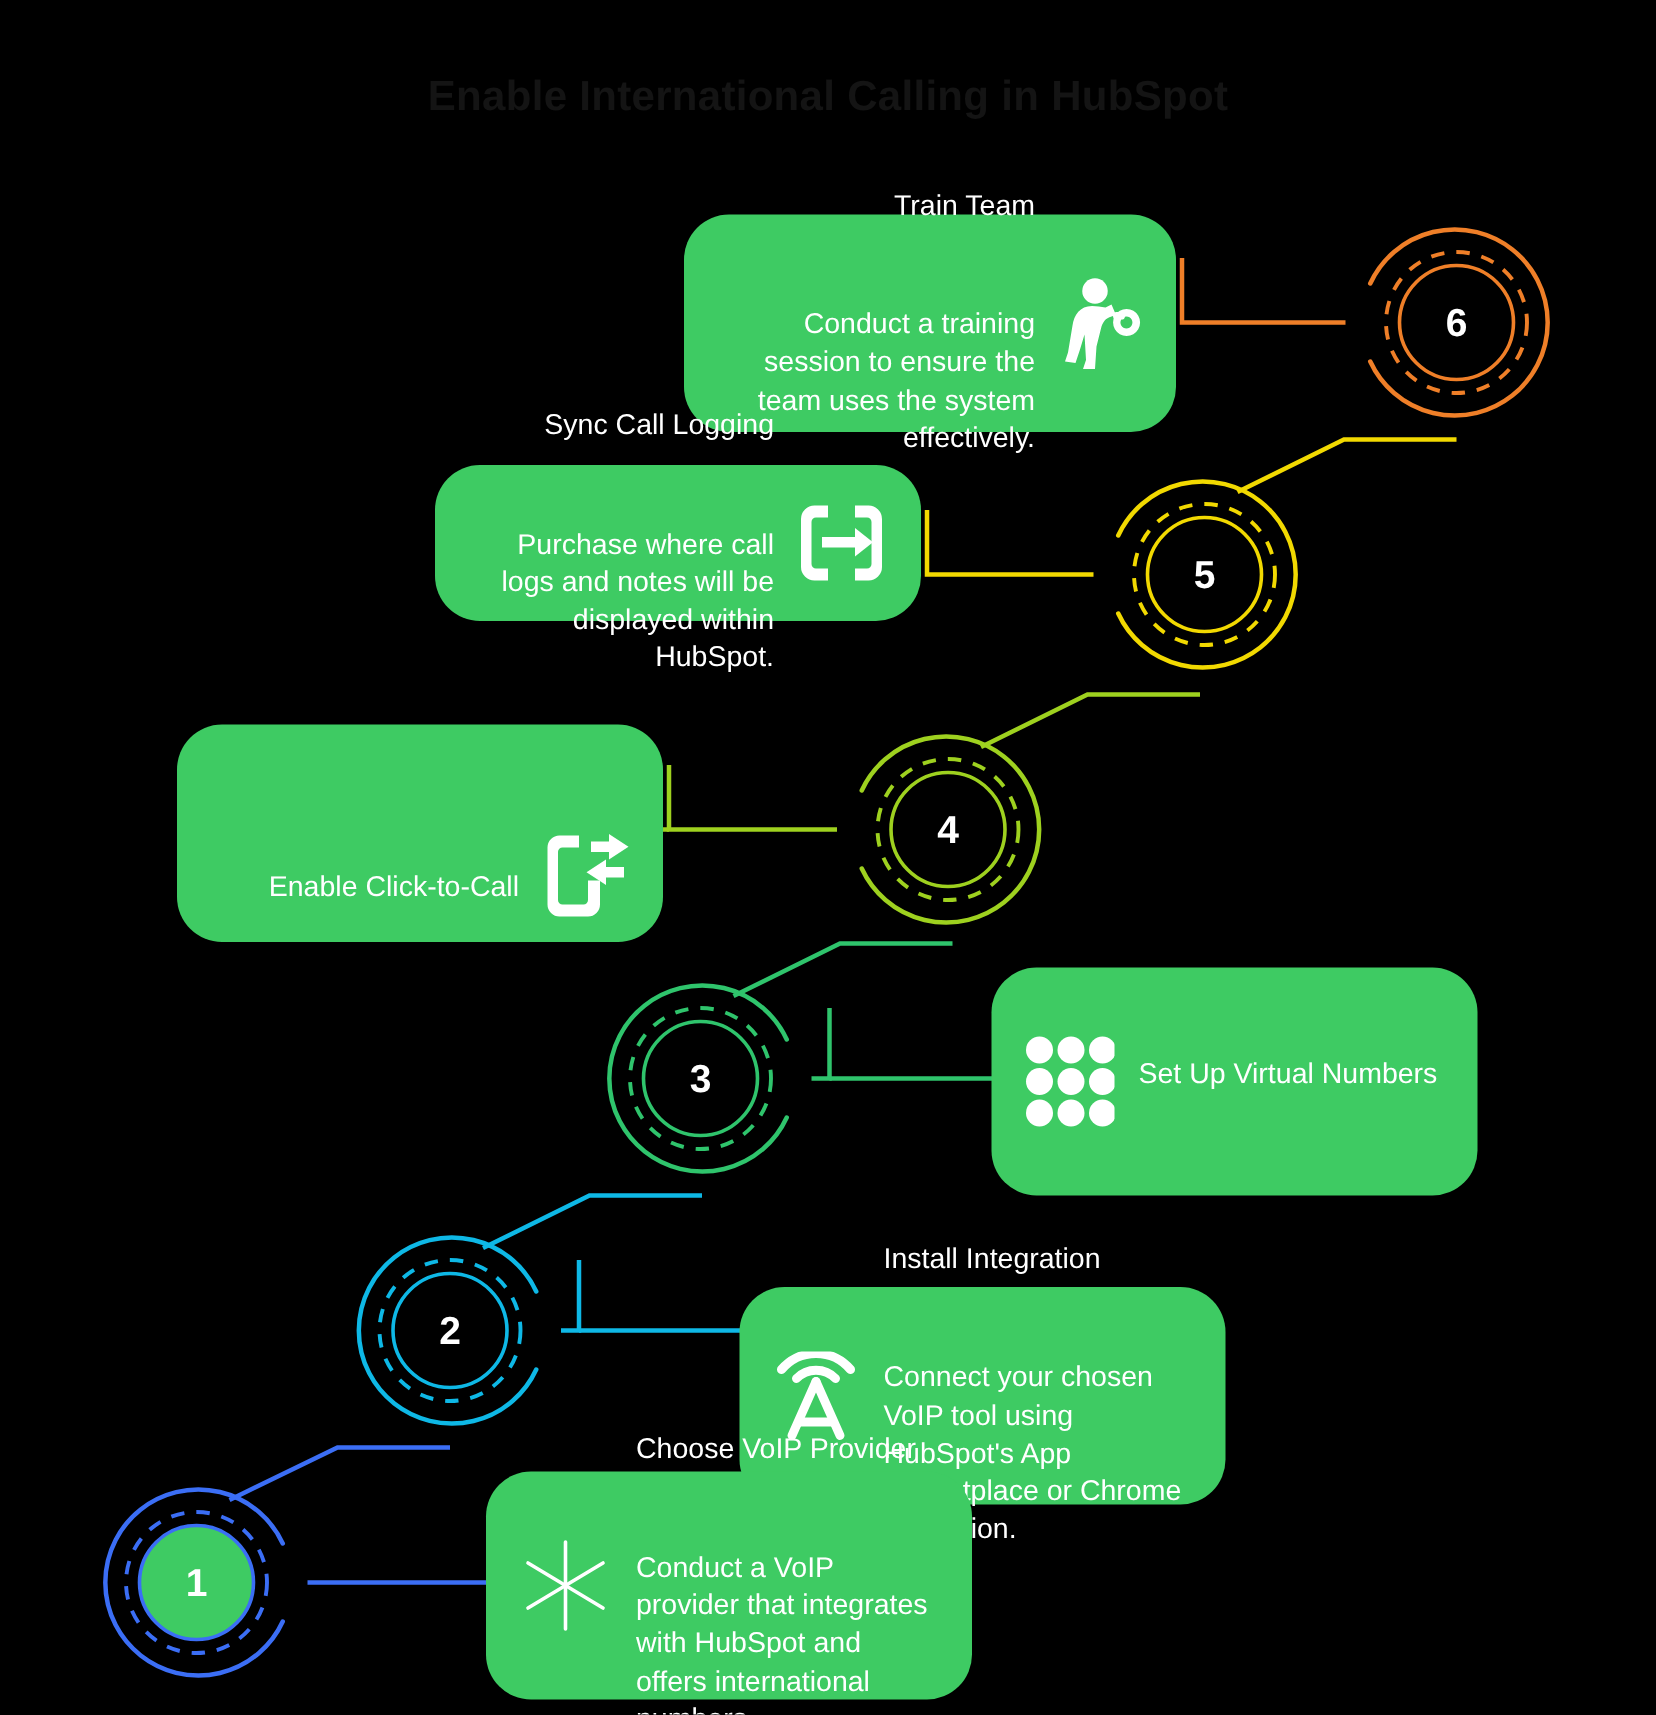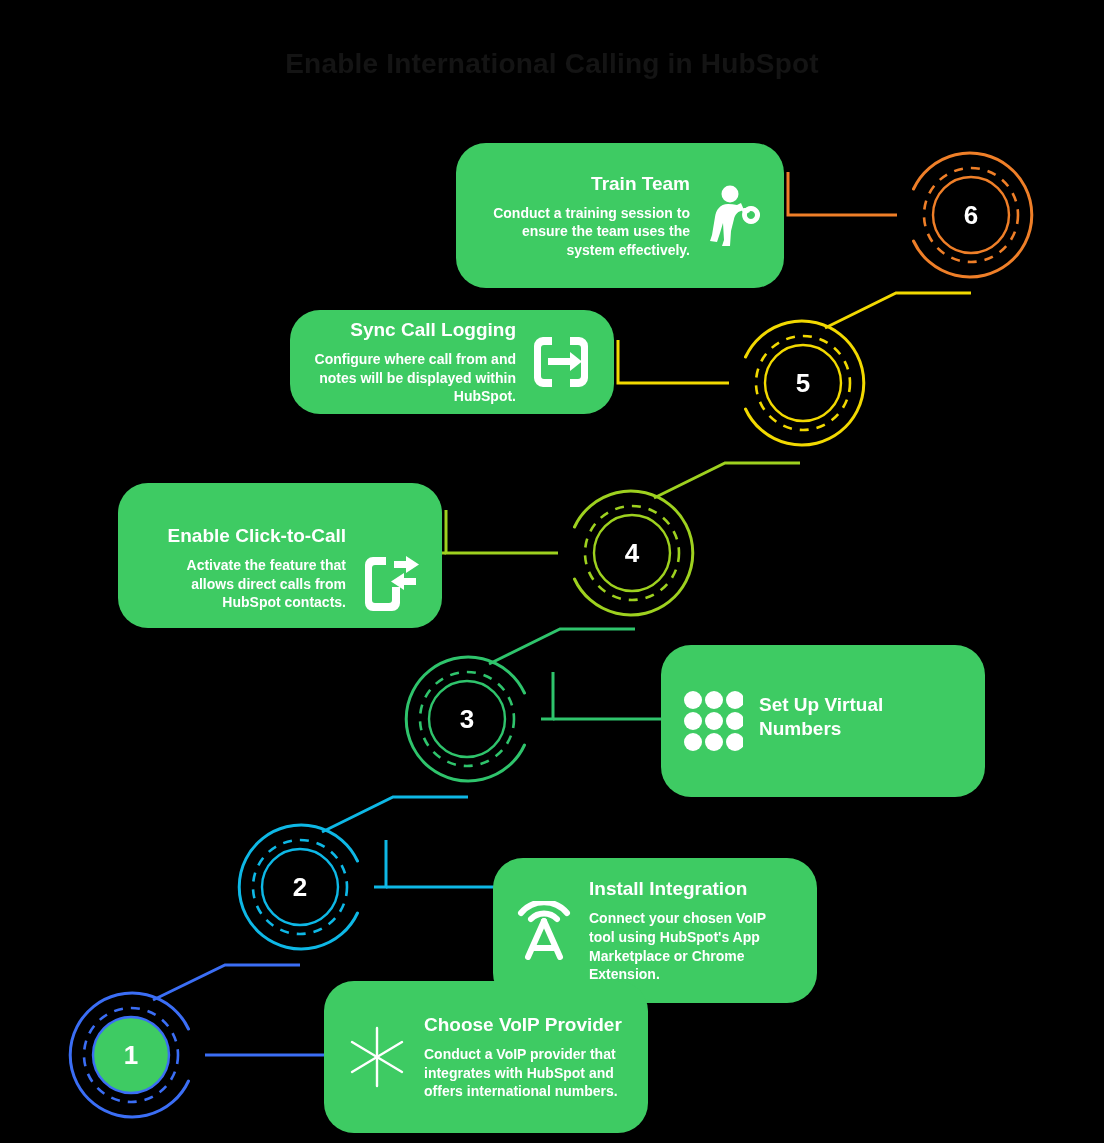--- a/index.html
+++ b/index.html
@@ -38,22 +38,22 @@
     box-sizing:border-box;
     display:flex;align-items:center;
     padding:16px 22px;
     color:#fff;
   }
   .card.rtl{flex-direction:row;}        
   .card.ltr{}        
   .card .txt{display:flex;flex-direction:column;justify-content:center;}
   .card.rtl .txt{text-align:right;align-items:flex-end;flex:1;}
   .card.ltr .txt{text-align:left;align-items:flex-start;flex:1;}
-  .card .ttl{font-size:19px;font-weight:bold;line-height:1.22;margin-bottom:9px;}
-  .card .desc{font-size:14px;line-height:1.33;font-weight:bold;}
+  .card .ttl{font-size:19px;font-weight:normal;line-height:1.22;margin-bottom:9px;}
+  .card .desc{font-size:19px;line-height:1.33;font-weight:normal;margin-top:46px;}
   .card .ico{
     flex:0 0 auto;display:flex;align-items:center;justify-content:center;
   }
   .card.rtl .ico{margin-left:14px;}
   .card.ltr .ico{margin-right:16px;}
 </style>
 </head>
 <body>
 
 <div id="stage">
@@ -149,36 +149,35 @@
         <path d="M24 19 C16 19 12 25 11 32 L8 50 L6 56 L13 57 L16 48 L19 38 L20 55 L18 61 L26 61 L27 46 L30 34 C31 30 33 27 37 26 L40 25 L37 18 L33 20 C30 19.5 27 19 24 19 Z"></path>
         <path d="M47 21 a9 9 0 1 0 0.1 0 Z M47 26 a4 4 0 1 1 -0.1 0 Z"></path>
         <rect x="38" y="23" width="8" height="5" rx="2.4"></rect>
       </svg>
     </div>
   </div>
 
   <div class="card rtl" style="left:290px;top:310px;width:324px;height:104px;">
     <div class="txt">
       <div class="ttl">Sync Call Logging</div>
-      <div class="desc">Configure where call from and notes will be displayed within HubSpot.</div>
+      <div class="desc">Purchase where call logs and notes will be displayed within HubSpot.</div>
     </div>
     <div class="ico">
       <svg width="62" height="52" viewBox="0 0 62 52" fill="#fff">
         <path d="M4 10 a9 9 0 0 1 9-9 h9 v8 h-8 a3 3 0 0 0 -3 3 v28 a3 3 0 0 0 3 3 h8 v8 h-9 a9 9 0 0 1 -9 -9 Z"></path>
         <path d="M58 10 a9 9 0 0 0 -9 -9 h-9 v8 h8 a3 3 0 0 1 3 3 v28 a3 3 0 0 1 -3 3 h-8 v8 h9 a9 9 0 0 0 9 -9 Z"></path>
         <rect x="18" y="22" width="26" height="7"></rect>
         <path d="M40 16 L52 25.5 L40 35 Z"></path>
       </svg>
     </div>
   </div>
 
   <div class="card rtl" style="left:118px;top:483px;width:324px;height:145px;align-items:flex-end;">
     <div class="txt">
       <div class="ttl">Enable Click-to-Call</div>
-      <div class="desc">Activate the feature that allows direct calls from HubSpot contacts.</div>
     </div>
     <div class="ico">
       <svg width="60" height="56" viewBox="0 0 60 56" fill="#fff">
         <path d="M5 9 a8 8 0 0 1 8 -8 h13 v8 h-11 a3 3 0 0 0 -3 3 v32 a3 3 0 0 0 3 3 h14 a3 3 0 0 0 3 -3 v-13 h8 v16 a8 8 0 0 1 -8 8 h-19 a8 8 0 0 1 -8 -8 Z"></path>
         <rect x="34" y="5" width="16" height="7"></rect>
         <path d="M46 0 L59 8.5 L46 17 Z"></path>
         <rect x="40" y="22" width="16" height="7"></rect>
         <path d="M44 17 L31 25.5 L44 34 Z"></path>
       </svg>
     </div>

